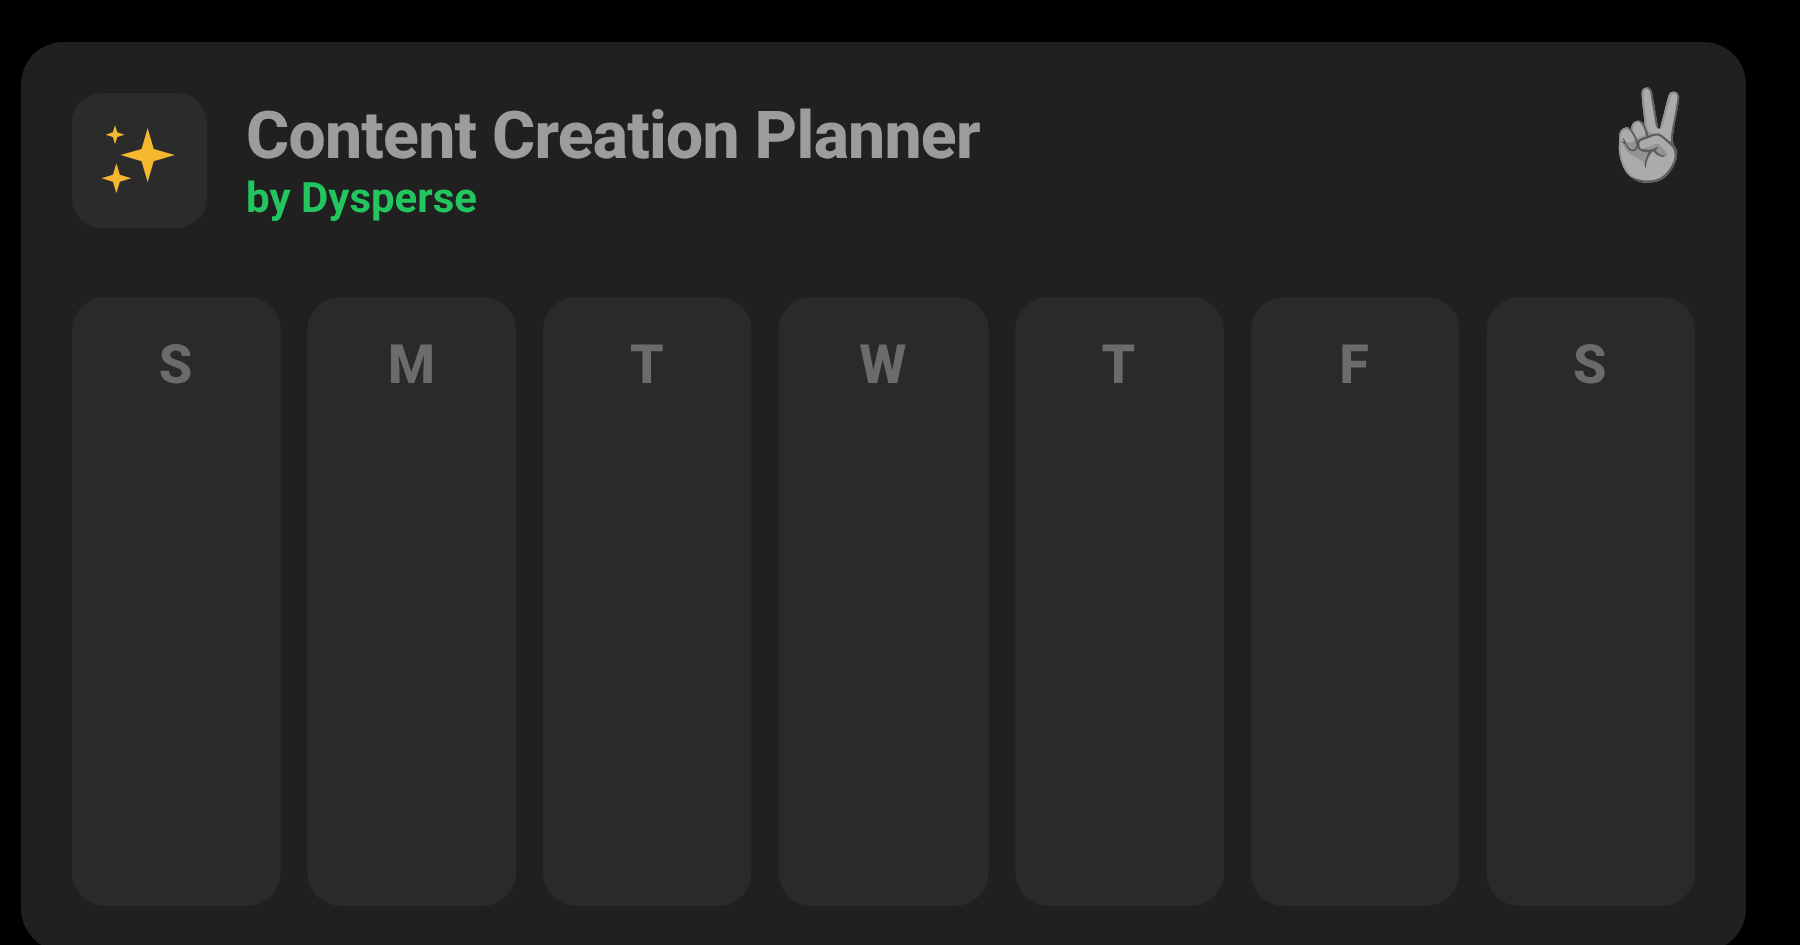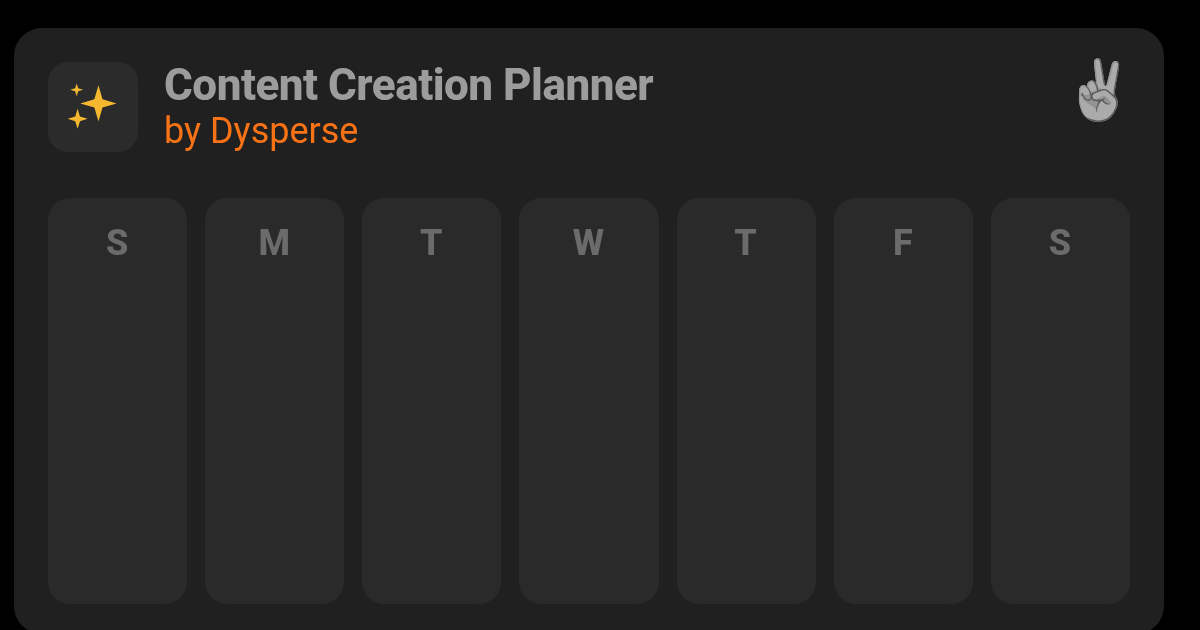--- a/index.html
+++ b/index.html
@@ -38,23 +38,23 @@
 
   .title-block { display: flex; flex-direction: column; gap: 4px; }
   .title {
     font-size: 44px;
     font-weight: 800;
     letter-spacing: -0.5px;
     color: #9c9c9c;
     line-height: 1.05;
   }
   .byline {
-    font-size: 36px;
-    font-weight: 400;
-    color: #f97316;
+    font-size: 28px;
+    font-weight: 700;
+    color: #22c55e;
     line-height: 1.1;
   }
 
   .peace {
     position: absolute;
     right: -6px;
     top: -6px;
     font-size: 58px;
     filter: grayscale(100%) brightness(0.85);
     user-select: none;

